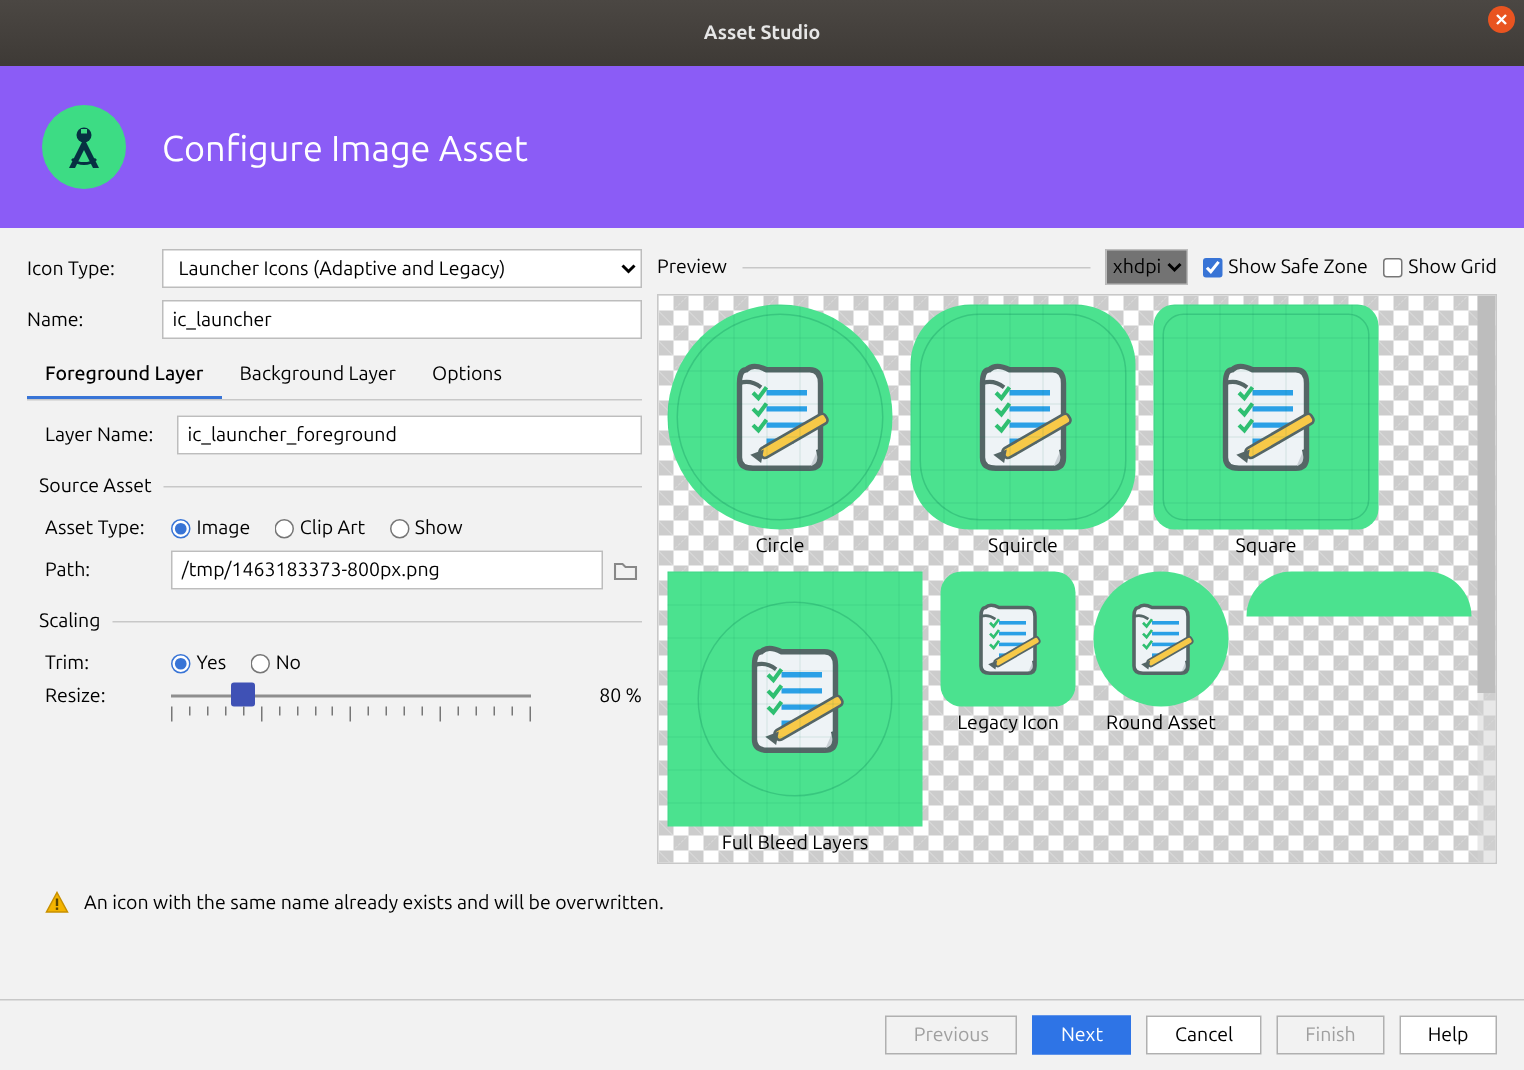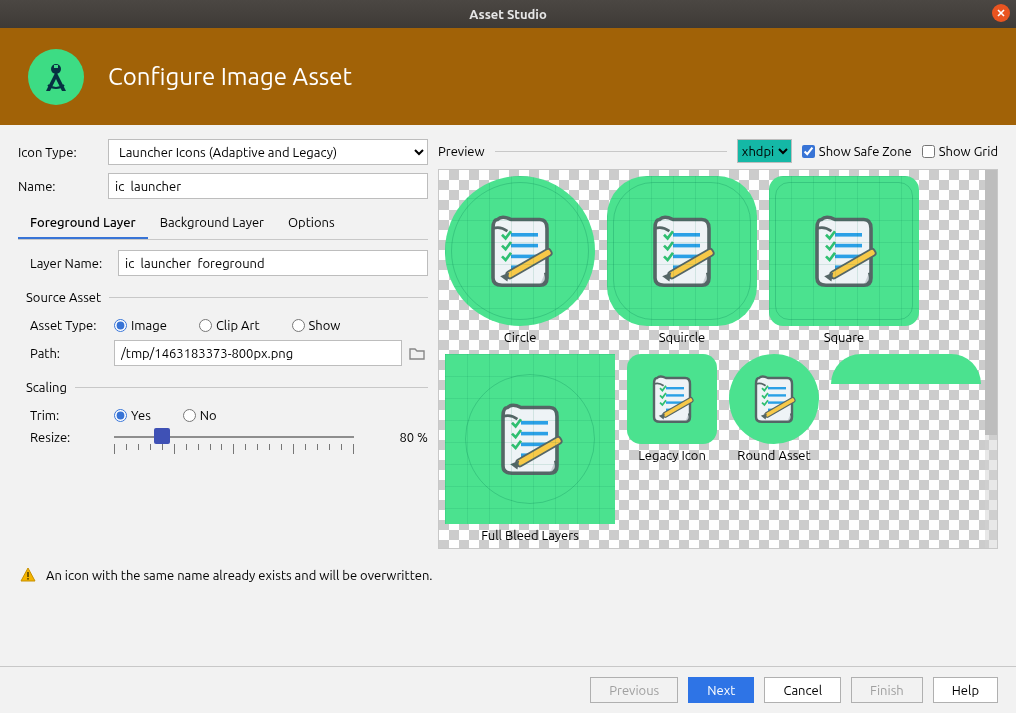--- a/index.html
+++ b/index.html
@@ -1,26 +1,26 @@
 <!DOCTYPE html>
 <html><head>
 <meta charset="utf-8">
 <style>
   * { box-sizing: border-box; margin: 0; padding: 0; font-family: "Ubuntu", "Segoe UI", sans-serif; }
   body { width: 1016px; height: 713px; background: #f2f2f2; overflow: hidden; }
 
   
-  .titlebar { height: 28px; background: linear-gradient(#4b4743,#3e3a36); color: #e6e6e6; display:flex; align-items:center; justify-content:center; position:relative; }
+  .titlebar { height: 44px; background: linear-gradient(#4b4743,#3e3a36); color: #e6e6e6; display:flex; align-items:center; justify-content:center; position:relative; }
   .titlebar .title { font-size:13px; font-weight:600; }
   .titlebar .controls { position:absolute; right:6px; top:4px; display:flex; gap:8px; }
   .close-btn { width:18px; height:18px; border-radius:50%; background:#e95420; display:flex; align-items:center; justify-content:center; cursor:pointer; }
   .close-btn svg { width:10px; height:10px; }
 
   
-  .band { height:97px; background:#a16207; display:flex; align-items:center; padding:0 28px; gap:24px; }
+  .band { height:108px; background:#8b5cf6; display:flex; align-items:center; padding:0 28px; gap:24px; }
   .band .logo { width:56px; height:56px; border-radius:50%; background:#3ddc84; display:flex; align-items:center; justify-content:center; }
   .band h1 { color:#fff; font-size:24px; font-weight:400; }
 
   
   .content { display:flex; padding:14px 18px 0 18px; gap:10px; }
   .left { width:410px; }
   .right { flex:1; display:flex; flex-direction:column; }
 
   .row { display:flex; align-items:center; margin-bottom:8px; }
   .lbl { width:90px; font-size:13px; }
@@ -33,21 +33,21 @@
   .name-input { width:310px; }
 
   
   .tabs { display:flex; border-bottom:1px solid #c8c8c8; margin-bottom:10px; }
   .tab { padding:8px 12px; font-size:13px; cursor:pointer; border-bottom:2px solid transparent; }
   .tab.active { border-bottom:2px solid #3874d6; color:#000; font-weight:500; }
 
   .section-title { font-size:13px; margin:6px 0 6px 8px; color:#000; }
   .section-rule { flex:1; height:0; margin-left:8px; }
 
-  .radio-row { display:flex; align-items:center; gap:32px; }
+  .radio-row { display:flex; align-items:center; gap:16px; }
   .radio-row label { font-size:13px; display:flex; align-items:center; gap:4px; }
   .radio-row input[type=radio]{ accent-color:#3874d6; }
 
   .path-wrap { display:flex; align-items:center; gap:4px; }
   .path-wrap input { flex:1; }
   .folder-btn { width:22px; height:22px; border:none; background:transparent; display:flex; align-items:center; justify-content:center; cursor:pointer; }
 
   
   .slider-wrap { display:flex; align-items:flex-start; gap:10px; }
   .slider-track { position:relative; width:240px; height:30px; }
@@ -55,21 +55,21 @@
   .slider-thumb { position:absolute; top:-2px; width:16px; height:16px; background:#3f51b5; border-radius:2px; transform:translateX(-50%); }
   .slider-ticks { position:absolute; top:14px; left:0; right:0; display:flex; justify-content:space-between; }
   .slider-tick { width:1px; height:6px; background:#777; }
   .slider-tick.big { height:10px; }
   .resize-val { font-size:13px; margin-left:auto; }
 
   
   .preview-head { display:flex; align-items:center; gap:10px; margin-bottom:6px; }
   .preview-head .plabel { font-size:13px; }
   .preview-head .rule { flex:1; height:1px; background:#c8c8c8; }
-  select.density { height:24px; font-size:13px; border:1px solid #bdbdbd; background:#14b8a6; }
+  select.density { height:24px; font-size:13px; border:1px solid #bdbdbd; background:#737373; }
   .chk { display:flex; align-items:flex-end; gap:4px; font-size:13px; }
   .chk input { accent-color:#3874d6; }
 
   
   .preview-panel { flex:1; border:1px solid #c8c8c8; position:relative; overflow:auto;
     background-image:
       linear-gradient(45deg,#ccc 25%,transparent 25%),linear-gradient(-45deg,#ccc 25%,transparent 25%),
       linear-gradient(45deg,transparent 75%,#ccc 75%),linear-gradient(-45deg,transparent 75%,#ccc 75%);
     background-size:20px 20px;
     background-position:0 0,0 10px,10px -10px,-10px 0;
@@ -92,21 +92,21 @@
   .tile.round { border-radius:50%; }
   .safe-ring { position:absolute; inset:6px; border:1px solid rgba(0,120,80,0.25); border-radius:inherit; }
   .gridlines { position:absolute; inset:0;
     background-image:linear-gradient(rgba(0,120,80,0.12) 1px,transparent 1px),
                      linear-gradient(90deg,rgba(0,120,80,0.12) 1px,transparent 1px);
     background-size:22px 22px;
     border-radius:inherit;
   }
 
   
-  .warning { padding:18px 20px 10px; display:flex; align-items:center; gap:10px; font-size:13px; }
+  .warning { padding:18px 20px 10px; display:flex; align-items:center; gap:10px; font-size:13px;margin-left:10px; }
 
   
   .footer { position:absolute; bottom:0; left:0; right:0; border-top:1px solid #c8c8c8; padding:10px 18px; display:flex; justify-content:flex-end; gap:10px; background:#f2f2f2; }
   .btn { height:26px; padding:0 18px; font-size:13px; border:1px solid #b0b0b0; background:#fff; cursor:pointer; }
   .btn.primary { background:#2e74e6; color:#fff; border-color:#2e74e6; }
   .btn.disabled { color:#a0a0a0; background:#f2f2f2; cursor:default; }
 
   .scroll-stub { position:absolute; right:0; top:0; bottom:0; width:12px; background:rgba(210,210,210,0.5); }
   .scroll-thumb { position:absolute; right:0; top:0; width:12px; height:70%; background:#bdbdbd; }
 </style>

